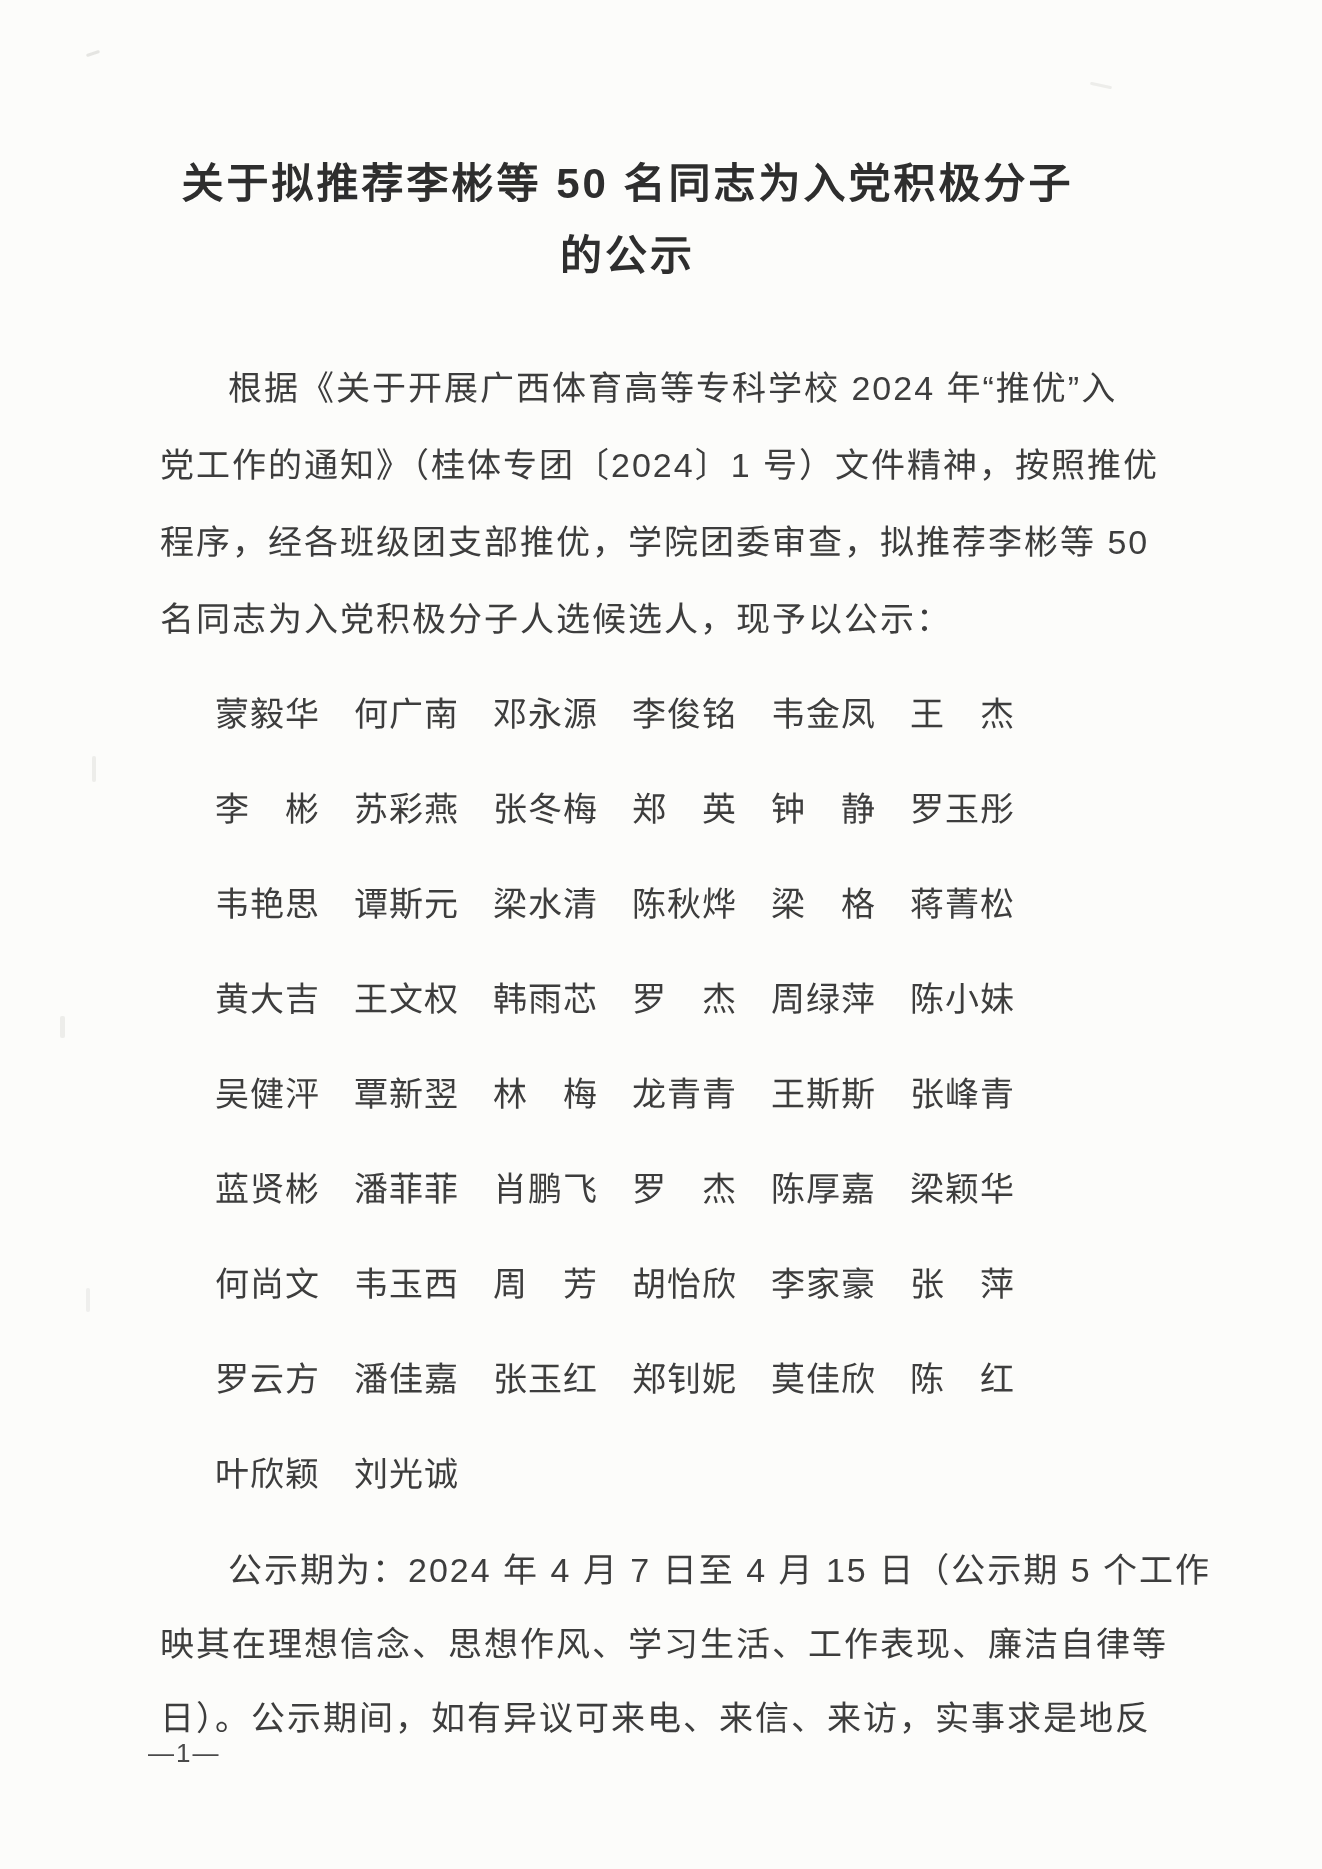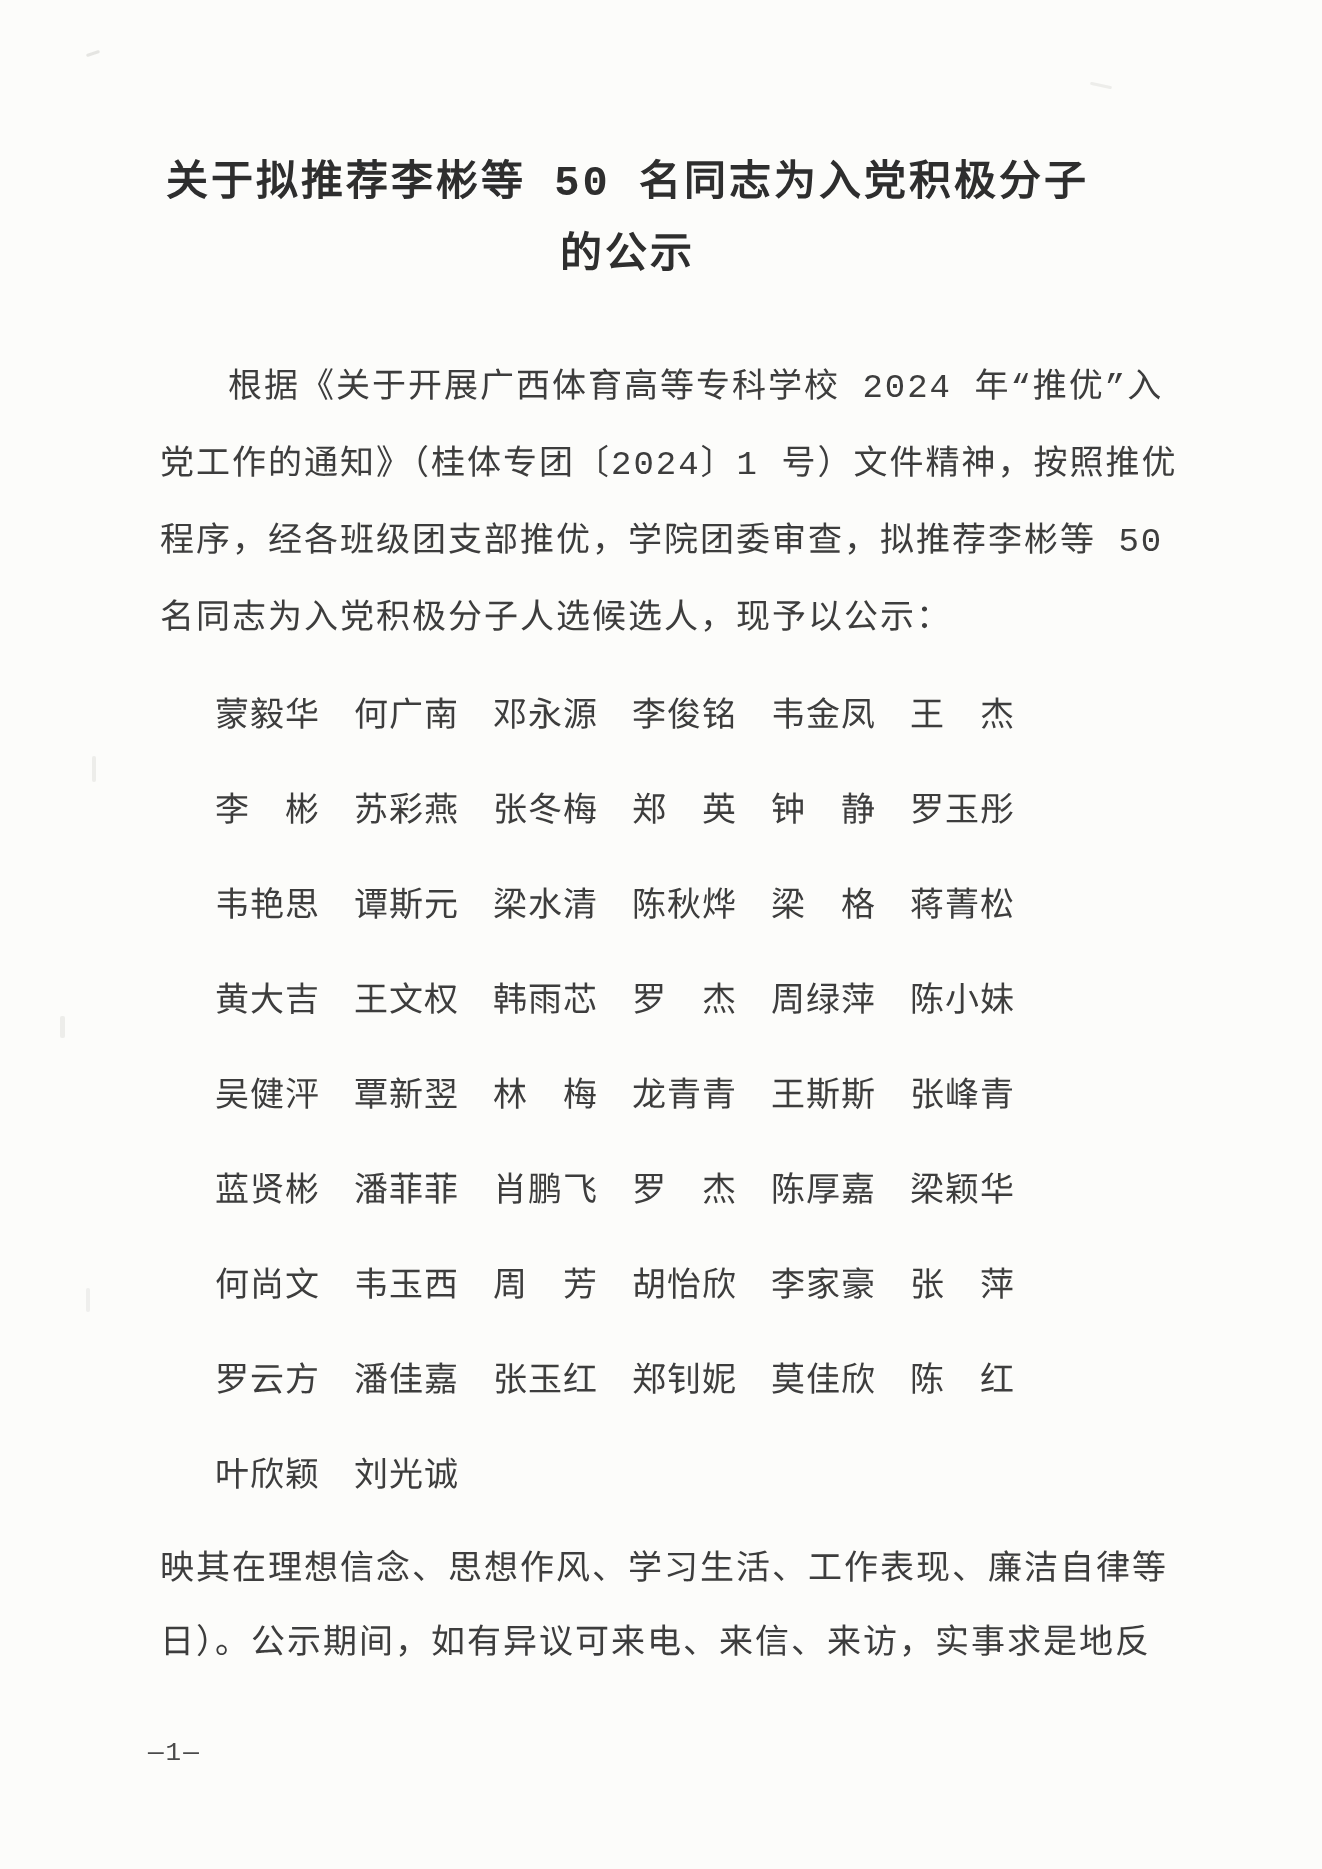--- a/index.html
+++ b/index.html
@@ -7,21 +7,21 @@
     padding: 0;
     background: #ffffff;
   }
   .page {
     position: relative;
     width: 1322px;
     height: 1869px;
     margin: 0 auto;
     background: #fcfcfa;
     overflow: hidden;
-    font-family: Liberation Mono, monospace;
+    font-family: Liberation Sans, sans-serif;
     color: #3d3d3d;
   }
   
   .artifact {
     position: absolute;
     background: #c9c9c6;
     opacity: .45;
     border-radius: 2px;
   }
   .a1 { left: 86px;  top: 52px;   width: 14px; height: 3px; transform: rotate(-18deg); }
@@ -181,20 +181,21 @@
         <span class="name-cell">莫佳欣</span>
         <span class="name-cell">陈　红</span>
       </div>
       <div class="name-row">
         <span class="name-cell">叶欣颖</span>
         <span class="name-cell">刘光诚</span>
       </div>
     </div>
 
     <div class="closing">
+      <div class="jline first">公示期为：2024 年 4 月 7 日至 4 月 15 日（公示期 5 个工作</div>
       <div class="jline">映其在理想信念、思想作风、学习生活、工作表现、廉洁自律等</div>
       <div class="jline">日）。公示期间，如有异议可来电、来信、来访，实事求是地反</div>
     </div>
 
   </div>
 
   <div class="page-number">—1—</div>
 
 </div>
 

